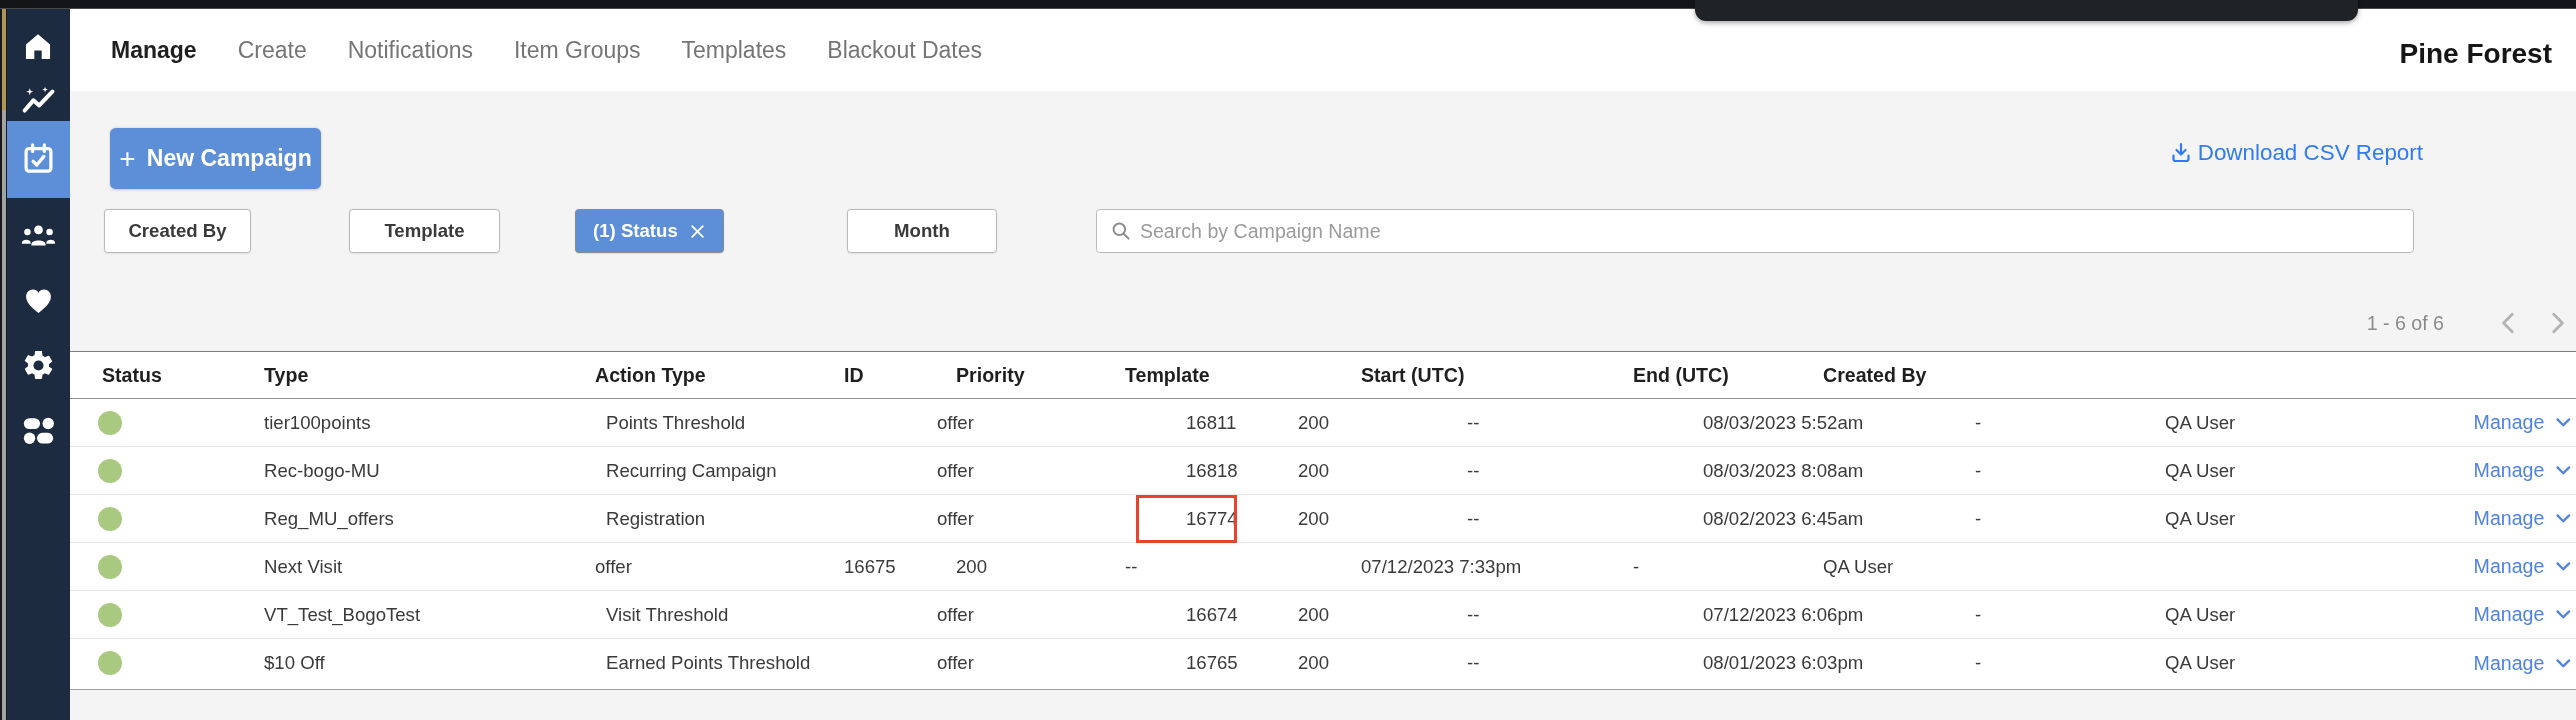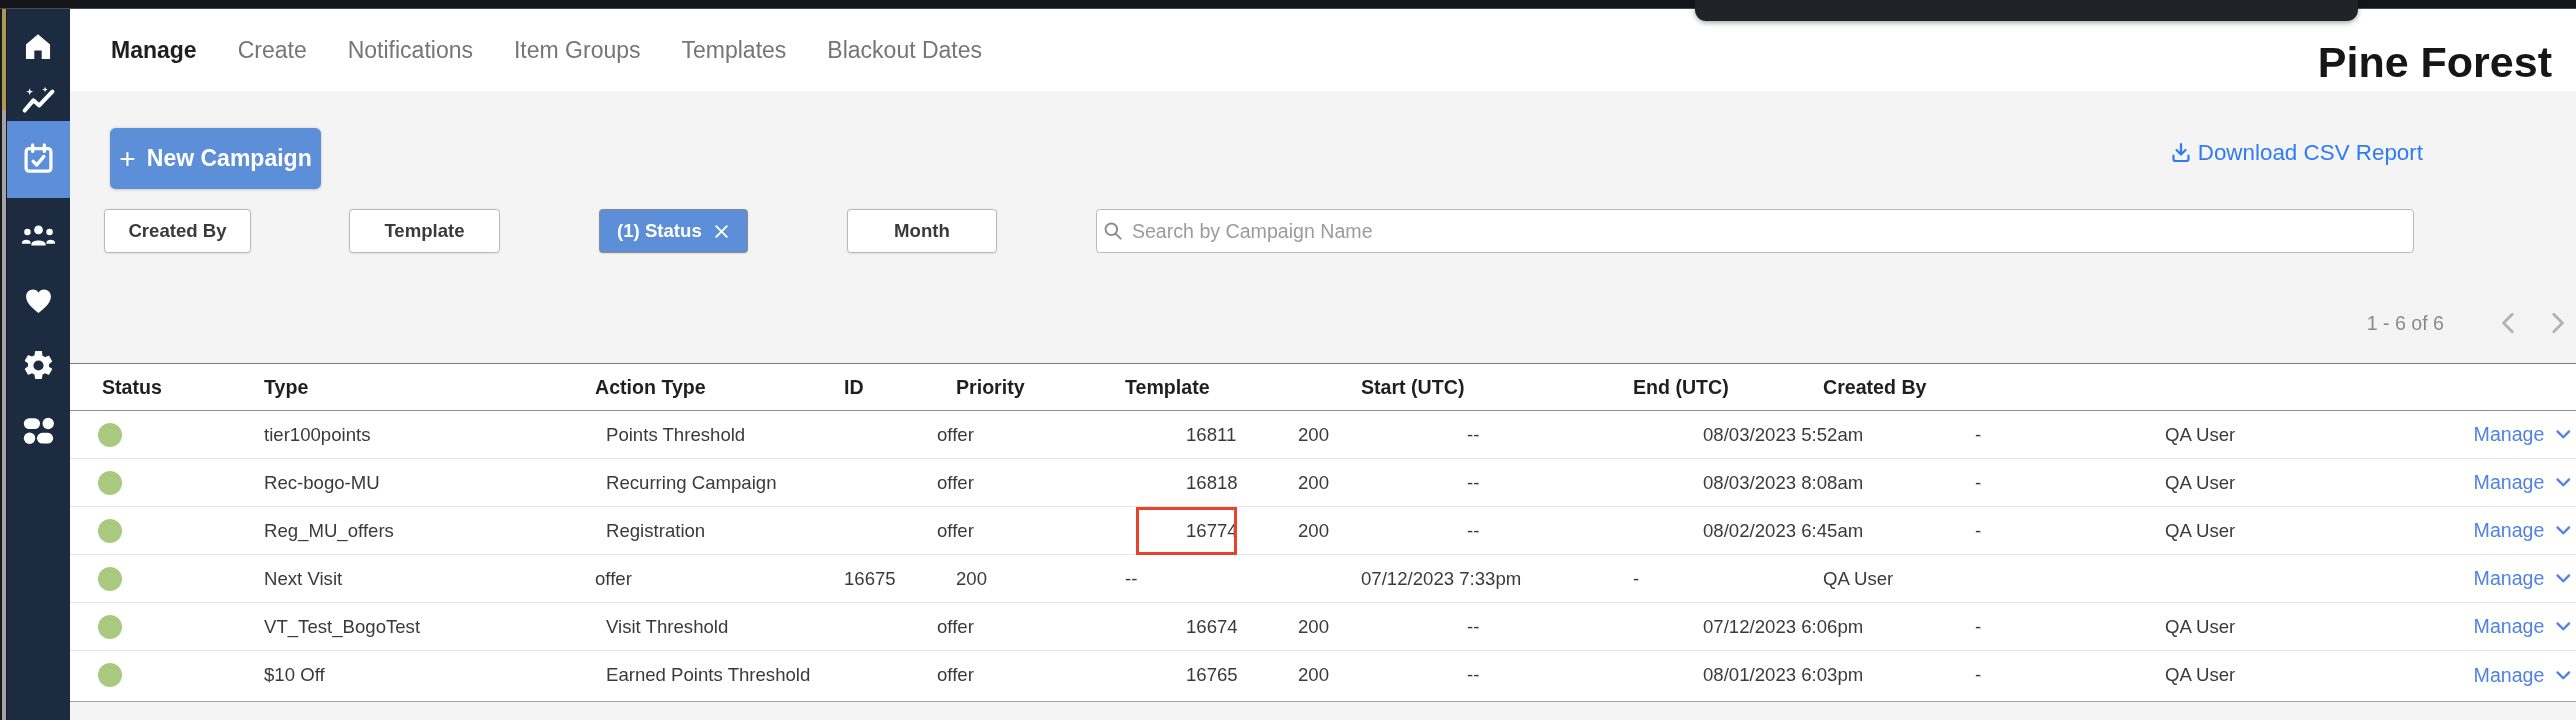--- a/index.html
+++ b/index.html
@@ -27,22 +27,22 @@
   .side-item.active { background:#5d8ed8; height:77px; }
   .side-item svg { display:block; }
 
   
   .app-header { position:absolute; left:70px; top:9.3px; width:2506px; height:82px;
                 background:#ffffff; z-index:5; }
   .tabs { position:absolute; left:41px; top:0; height:82px; display:flex;
           align-items:center; gap:41px; }
   .tab { font-size:23px; color:#757575; cursor:pointer; white-space:nowrap; }
   .tab.active { color:#1f1f1f; font-weight:700; }
-  .brand { position:absolute; right:24px; top:12px; height:82px; display:flex;
-           align-items:center; font-size:43px; font-weight:600; color:#161616;margin-left:28px; }
+  .brand { position:absolute; right:24px; top:4px; height:82px; display:flex;
+           align-items:center; font-size:28px; font-weight:600; color:#161616;margin-left:28px; }
 
   
   .main { position:absolute; left:70px; top:91px; width:2506px; height:630px;
           background:#f4f4f4; z-index:4; }
 
   .new-campaign { position:absolute; left:40px; top:37px; width:211px; height:61px;
                   background:#5d8ed8; border:none; border-radius:5.6px; color:#fff;
                   font-size:23px; font-weight:600; cursor:pointer;
                   font-family:"Liberation Sans", sans-serif;
                   box-shadow:0 0.9px 2.8px rgba(0,0,0,.18);
@@ -55,39 +55,39 @@
 
   .filter-btn { position:absolute; top:118px; height:44px; background:#fff;
                 border:0.9px solid #b9b9b9; border-radius:3.7px; color:#3a3a3a;
                 font-size:18.6px; font-weight:600; cursor:pointer;
                 font-family:"Liberation Sans", sans-serif;
                 display:flex; align-items:center; justify-content:center; gap:11.2px;
                 box-shadow:0 0.9px 1.9px rgba(0,0,0,.08); }
   .filter-btn.blue { background:#5d8ed8; color:#fff; border-color:#8a8a8a; }
   #f-created  { left:34px;  width:147px; }
   #f-template { left:279px; width:151px; }
-  #f-status   { left:529px; width:149px; }
+  #f-status   { left:505px; width:149px; }
   #f-month    { left:777px; width:150px; }
 
   .search-box { position:absolute; left:1026px; top:118px; width:1318px; height:44px;
                 background:#fff; border:0.9px solid #b9b9b9; border-radius:3.7px;
-                display:flex; align-items:center; padding:0 5px; gap:7.5px; }
+                display:flex; align-items:center; padding:0 13px; gap:7.5px; }
   .search-box input { border:none; outline:none; flex:1; font-size:19.6px; color:#3a3a3a;
                       font-family:"Liberation Sans", sans-serif; background:transparent; }
   .search-box input::placeholder { color:#9b9b9b; }
 
   .pagination { position:absolute; right:5.6px; top:216px; height:32px;
                 display:flex; align-items:center; }
   .pagination .range { color:#8a8a8a; font-size:19.6px; margin-right:52px; }
   .page-btn { background:none; border:none; cursor:pointer; padding:0; margin-right:22.4px;
               display:flex; align-items:center; }
   .page-btn:last-child { margin-right:0; }
 
   
-  .table-panel { position:absolute; left:0; top:272px; width:2506px; height:339px;
+  .table-panel { position:absolute; left:0; top:260px; width:2506px; height:339px;
                  background:#fff; border-top:1.9px solid #7d7d7d;
                  border-bottom:1.9px solid #9e9e9e; }
   .trow, .thead { display:flex; align-items:center; width:100%; }
   .thead { height:47px; border-bottom:1.9px solid #8f8f8f; font-size:19.6px;
            font-weight:700; color:#1f1f1f; }
   .trow { height:48px; border-bottom:0.9px solid #e6e6e6; font-size:18.6px; color:#3a3a3a;
           position:relative; }
   .trow:last-child { border-bottom:none;justify-content:flex-end; }
   .c-status   { width:194px; padding-left:28px; }
   .thead .c-status { padding-left:32px; }

